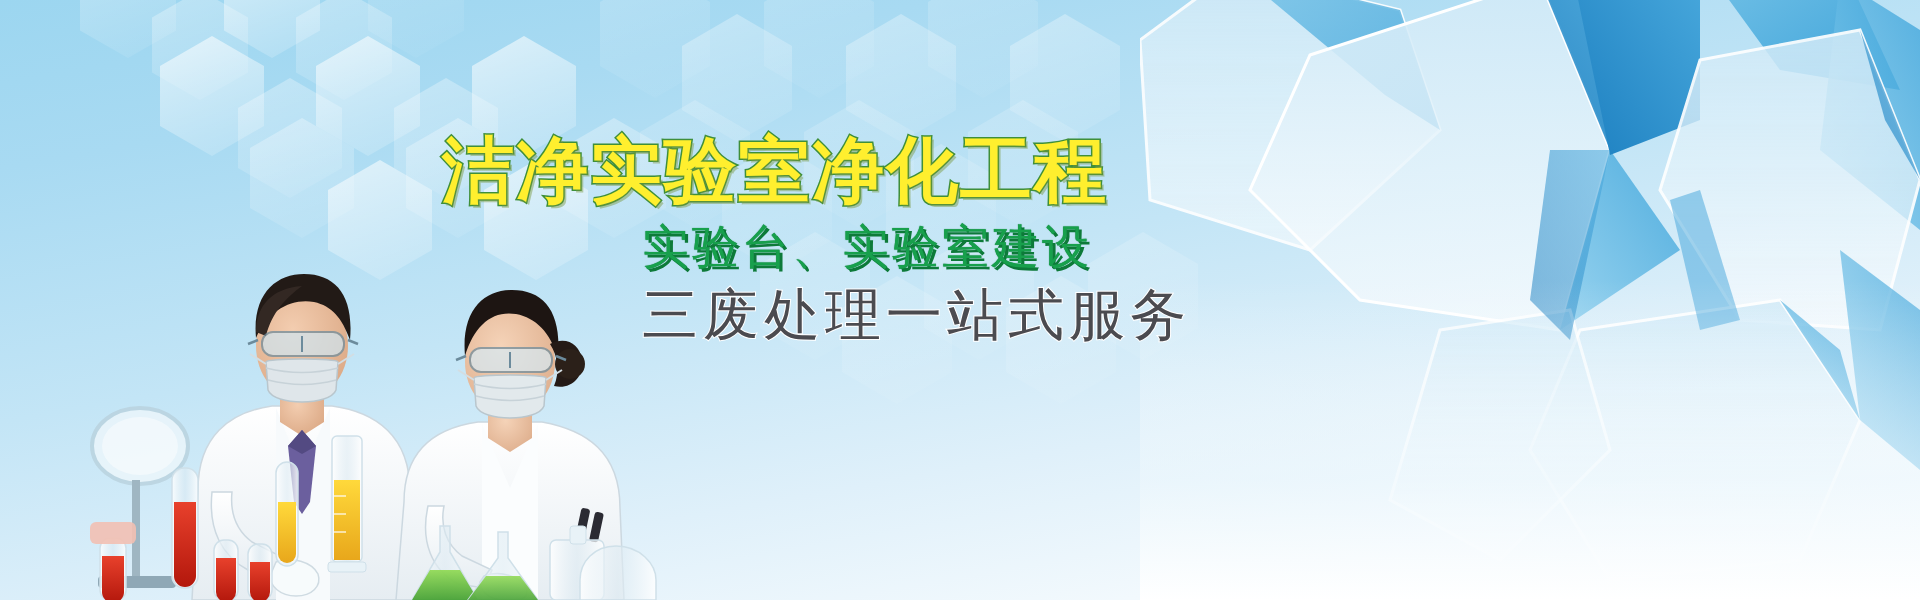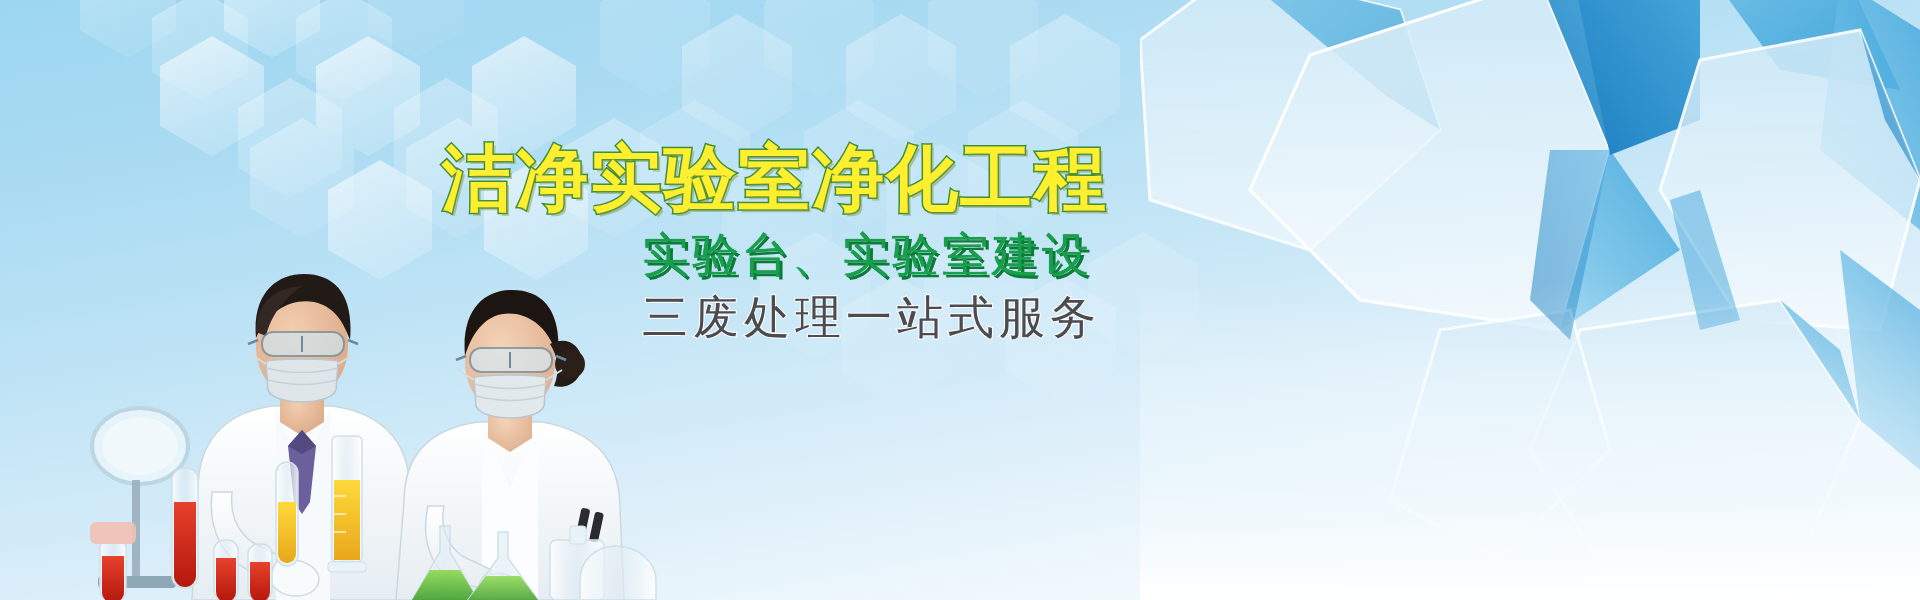--- a/index.html
+++ b/index.html
@@ -13,35 +13,35 @@
   .hex{position:absolute;clip-path:polygon(50% 0%,100% 25%,100% 75%,50% 100%,0% 75%,0% 25%);
        background:linear-gradient(160deg,rgba(255,255,255,.62),rgba(255,255,255,.12));}
   .hex.faint{background:linear-gradient(160deg,rgba(255,255,255,.34),rgba(255,255,255,.05));}
   .hex.ghost{background:linear-gradient(160deg,rgba(255,255,255,.20),rgba(255,255,255,.02));}
 
   
   .crystals{position:absolute;right:0;top:0;width:780px;height:600px;}
   .crystals svg{display:block;}
 
   
-  .copy{position:absolute;left:442px;top:140px;width:740px;}
+  .copy{position:absolute;left:442px;top:132px;width:740px;}
 
   .line1{font-size:72px;line-height:1.06;font-weight:bold;letter-spacing:2px;
     color:#FFEF2E;
     -webkit-text-stroke:3px #3f8f3a;
     paint-order:stroke fill;
     text-shadow:3px 3px 0 rgba(120,150,60,.45);
     white-space:nowrap;}
 
   .line2{margin-top:14px;margin-left:200px;font-size:47px;line-height:1.08;font-weight:normal;letter-spacing:3px;
     color:#17A04C;
     text-shadow:3px 3px 0 #0d7a39, 0 0 1px #0d7a39;
     white-space:nowrap;}
 
-  .line3{margin-top:12px;margin-left:200px;font-size:46px;line-height:1.08;font-weight:normal;letter-spacing:5px;
+  .line3{margin-top:12px;margin-left:200px;font-size:56px;line-height:1.08;font-weight:normal;letter-spacing:5px;
     color:#4b4b50;
     -webkit-text-stroke:2px #ffffff;
     paint-order:stroke fill;
     white-space:nowrap;}
 
   
   .photo{position:absolute;left:80px;bottom:0;width:720px;height:360px;}
   .photo svg{display:block;}
 </style>
 </head>

